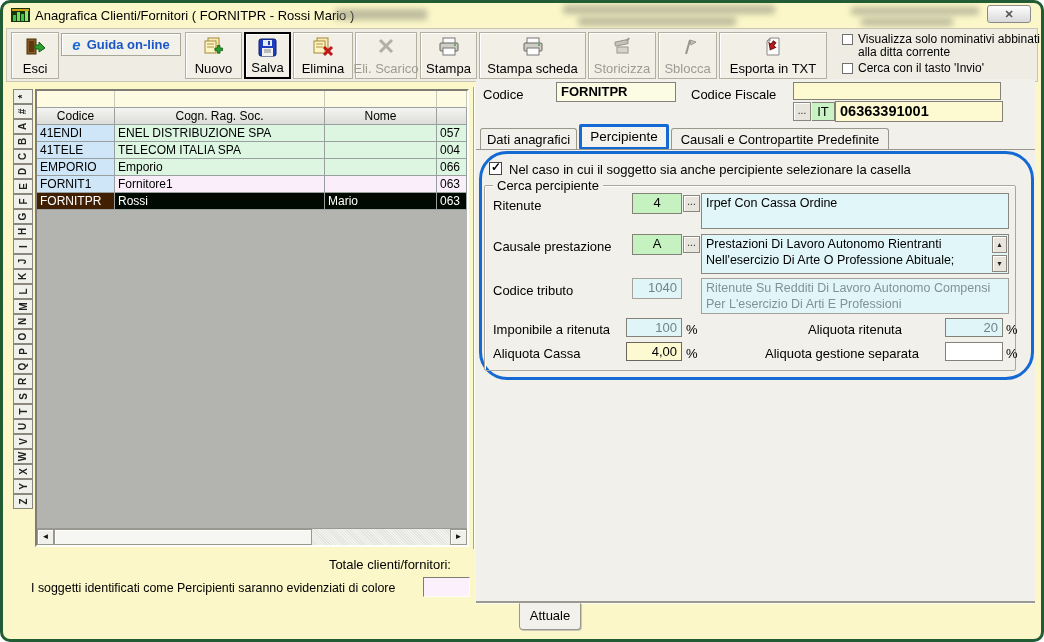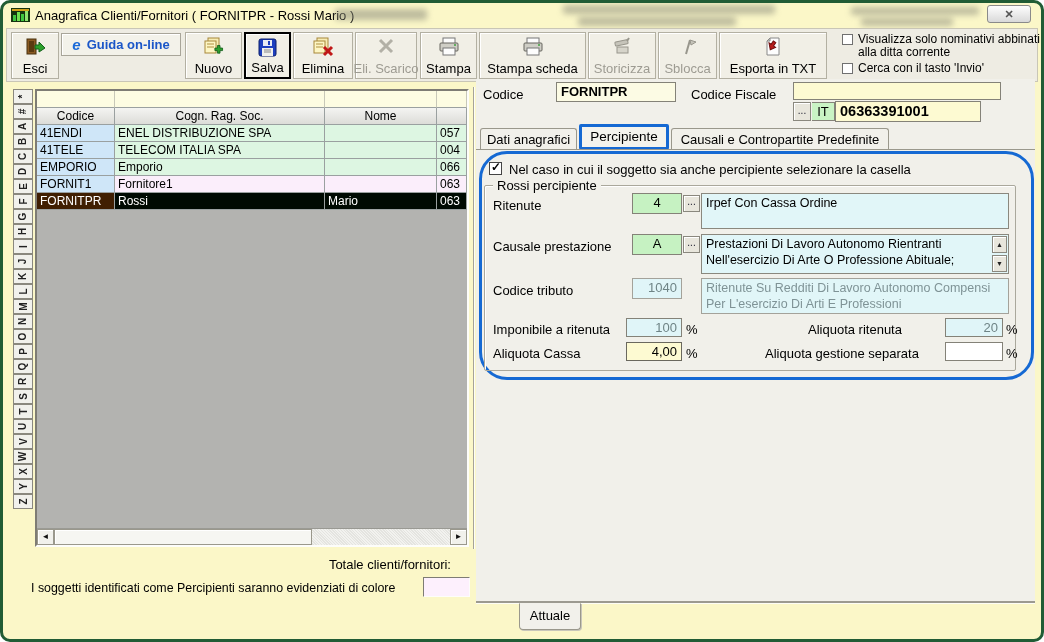--- a/index.html
+++ b/index.html
@@ -390,36 +390,36 @@
   <div class="rightpanel">
     <span class="flabel" style="left:7px;top:8px;">Codice</span>
     <div class="field f-cream" style="left:80px;top:3px;width:120px;height:20px;">FORNITPR</div>
 
     <span class="flabel" style="left:215px;top:8px;">Codice Fiscale</span>
     <div class="field f-yellow" style="left:317px;top:3px;width:208px;height:18px;"></div>
 
     <span class="flabel" style="left:215px;top:27px;margin-top:28px;">Partita Iva</span>
     <div class="dots-btn" style="left:317px;top:23px;width:18px;height:19px;line-height:15px;"><span>...</span></div>
     <div class="it-box" style="left:336px;top:23px;width:23px;height:19px;">IT</div>
-    <div class="field f-yellow" style="left:359px;top:22px;width:146px;height:21px;font-weight:bold;font-size:14.5px;">06363391001</div>
+    <div class="field f-yellow" style="left:359px;top:22px;width:168px;height:21px;font-weight:bold;font-size:14.5px;">06363391001</div>
 
     <div class="tab" style="left:4px;top:49px;width:97px;height:22px;">Dati anagrafici</div>
     <div class="tab active" style="left:103px;top:45px;width:90px;height:26px;">Percipiente</div>
     <div class="tab" style="left:195px;top:49px;width:218px;height:22px;">Causali e Contropartite Predefinite</div>
     <div class="tabline" style="top:70px;"></div>
 
     <div class="bluebox"></div>
 
     <div class="abs" style="left:13px;top:83px;width:13px;height:13px;border:1px solid #444;background:#fff;">
       <span class="checkmark">✓</span>
     </div>
     <span class="flabel" style="left:33px;top:83px;">Nel caso in cui il soggetto sia anche percipiente selezionare la casella</span>
 
     <div class="groupbox">
-      <span class="group-legend">Rossi percipiente</span>
+      <span class="group-legend">Cerca percipiente</span>
 
       <span class="flabel" style="left:8px;top:12px;">Ritenute</span>
       <div class="field f-green" style="left:147px;top:7px;width:50px;height:21px;">4</div>
       <div class="dots-btn" style="left:198px;top:9px;width:17px;height:17px;"><span>...</span></div>
       <div class="desc" style="left:216px;top:7px;width:308px;height:36px;">Irpef Con Cassa Ordine</div>
 
       <span class="flabel" style="left:8px;top:53px;">Causale prestazione</span>
       <div class="field f-green" style="left:147px;top:48px;width:50px;height:21px;">A</div>
       <div class="dots-btn" style="left:198px;top:50px;width:17px;height:17px;"><span>...</span></div>
       <div class="desc" style="left:216px;top:48px;width:308px;height:40px;padding-right:20px;">

